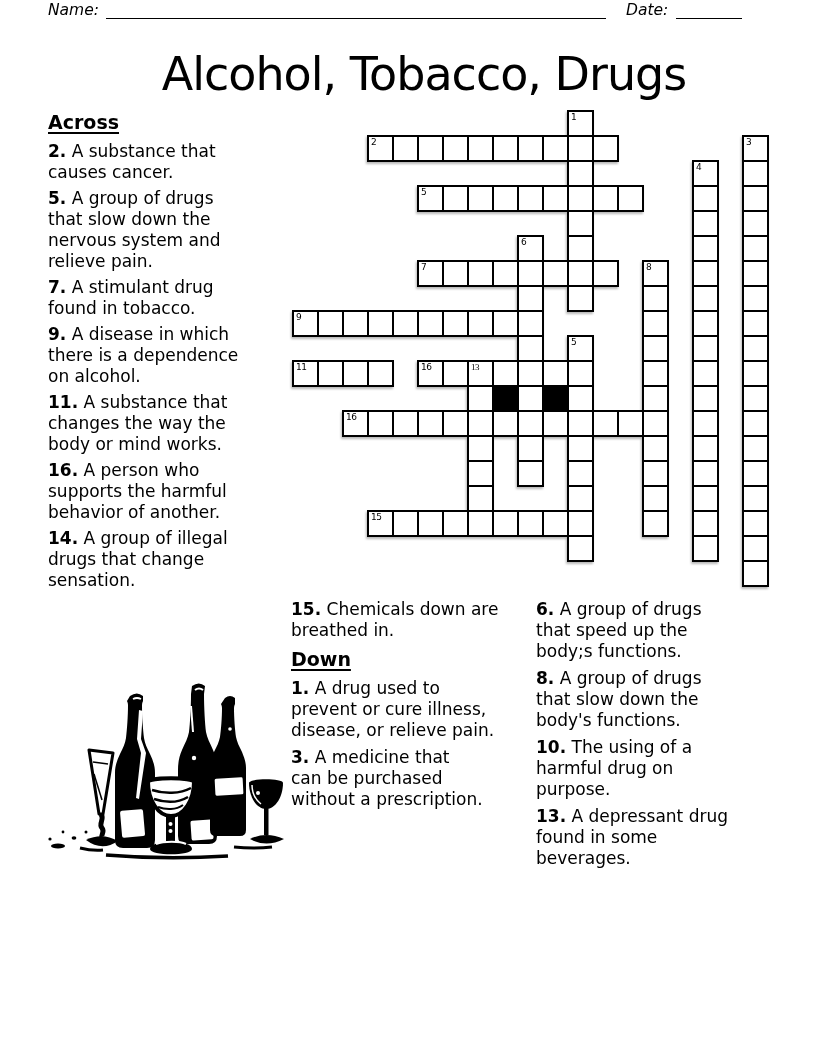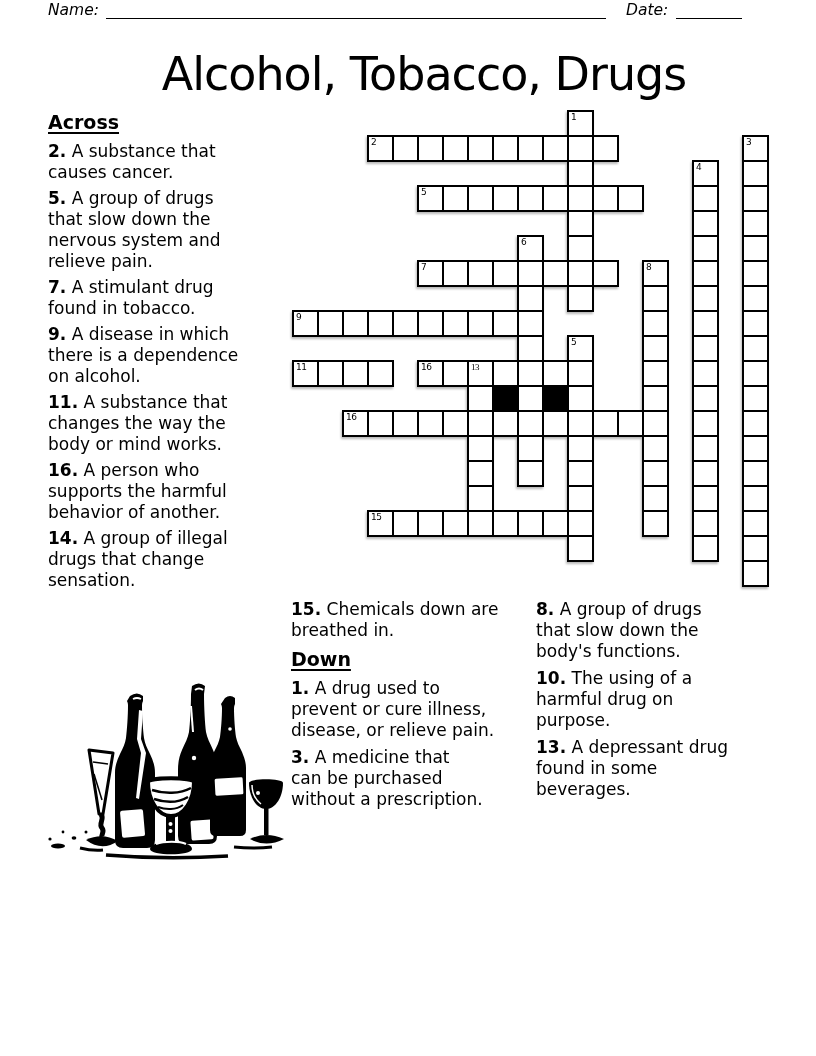--- a/index.html
+++ b/index.html
@@ -262,20 +262,23 @@
 prevent or cure illness,
 disease, or relieve pain.</span></p>
         <p class="clue"><b>3.</b><span class="ct"> A medicine that
 can be purchased
 without a prescription.</span></p>
       </div>
   </div>
 
   <div class="clues bottom-col2">
     <div>
+        <p class="clue"><b>6.</b><span class="ct"> A group of drugs
+that speed up the
+body;s functions.</span></p>
         <p class="clue"><b>8.</b><span class="ct"> A group of drugs
 that slow down the
 body's functions.</span></p>
         <p class="clue"><b>10.</b><span class="ct"> The using of a
 harmful drug on
 purpose.</span></p>
         <p class="clue"><b>13.</b><span class="ct"> A depressant drug
 found in some
 beverages.</span></p>
       </div>

